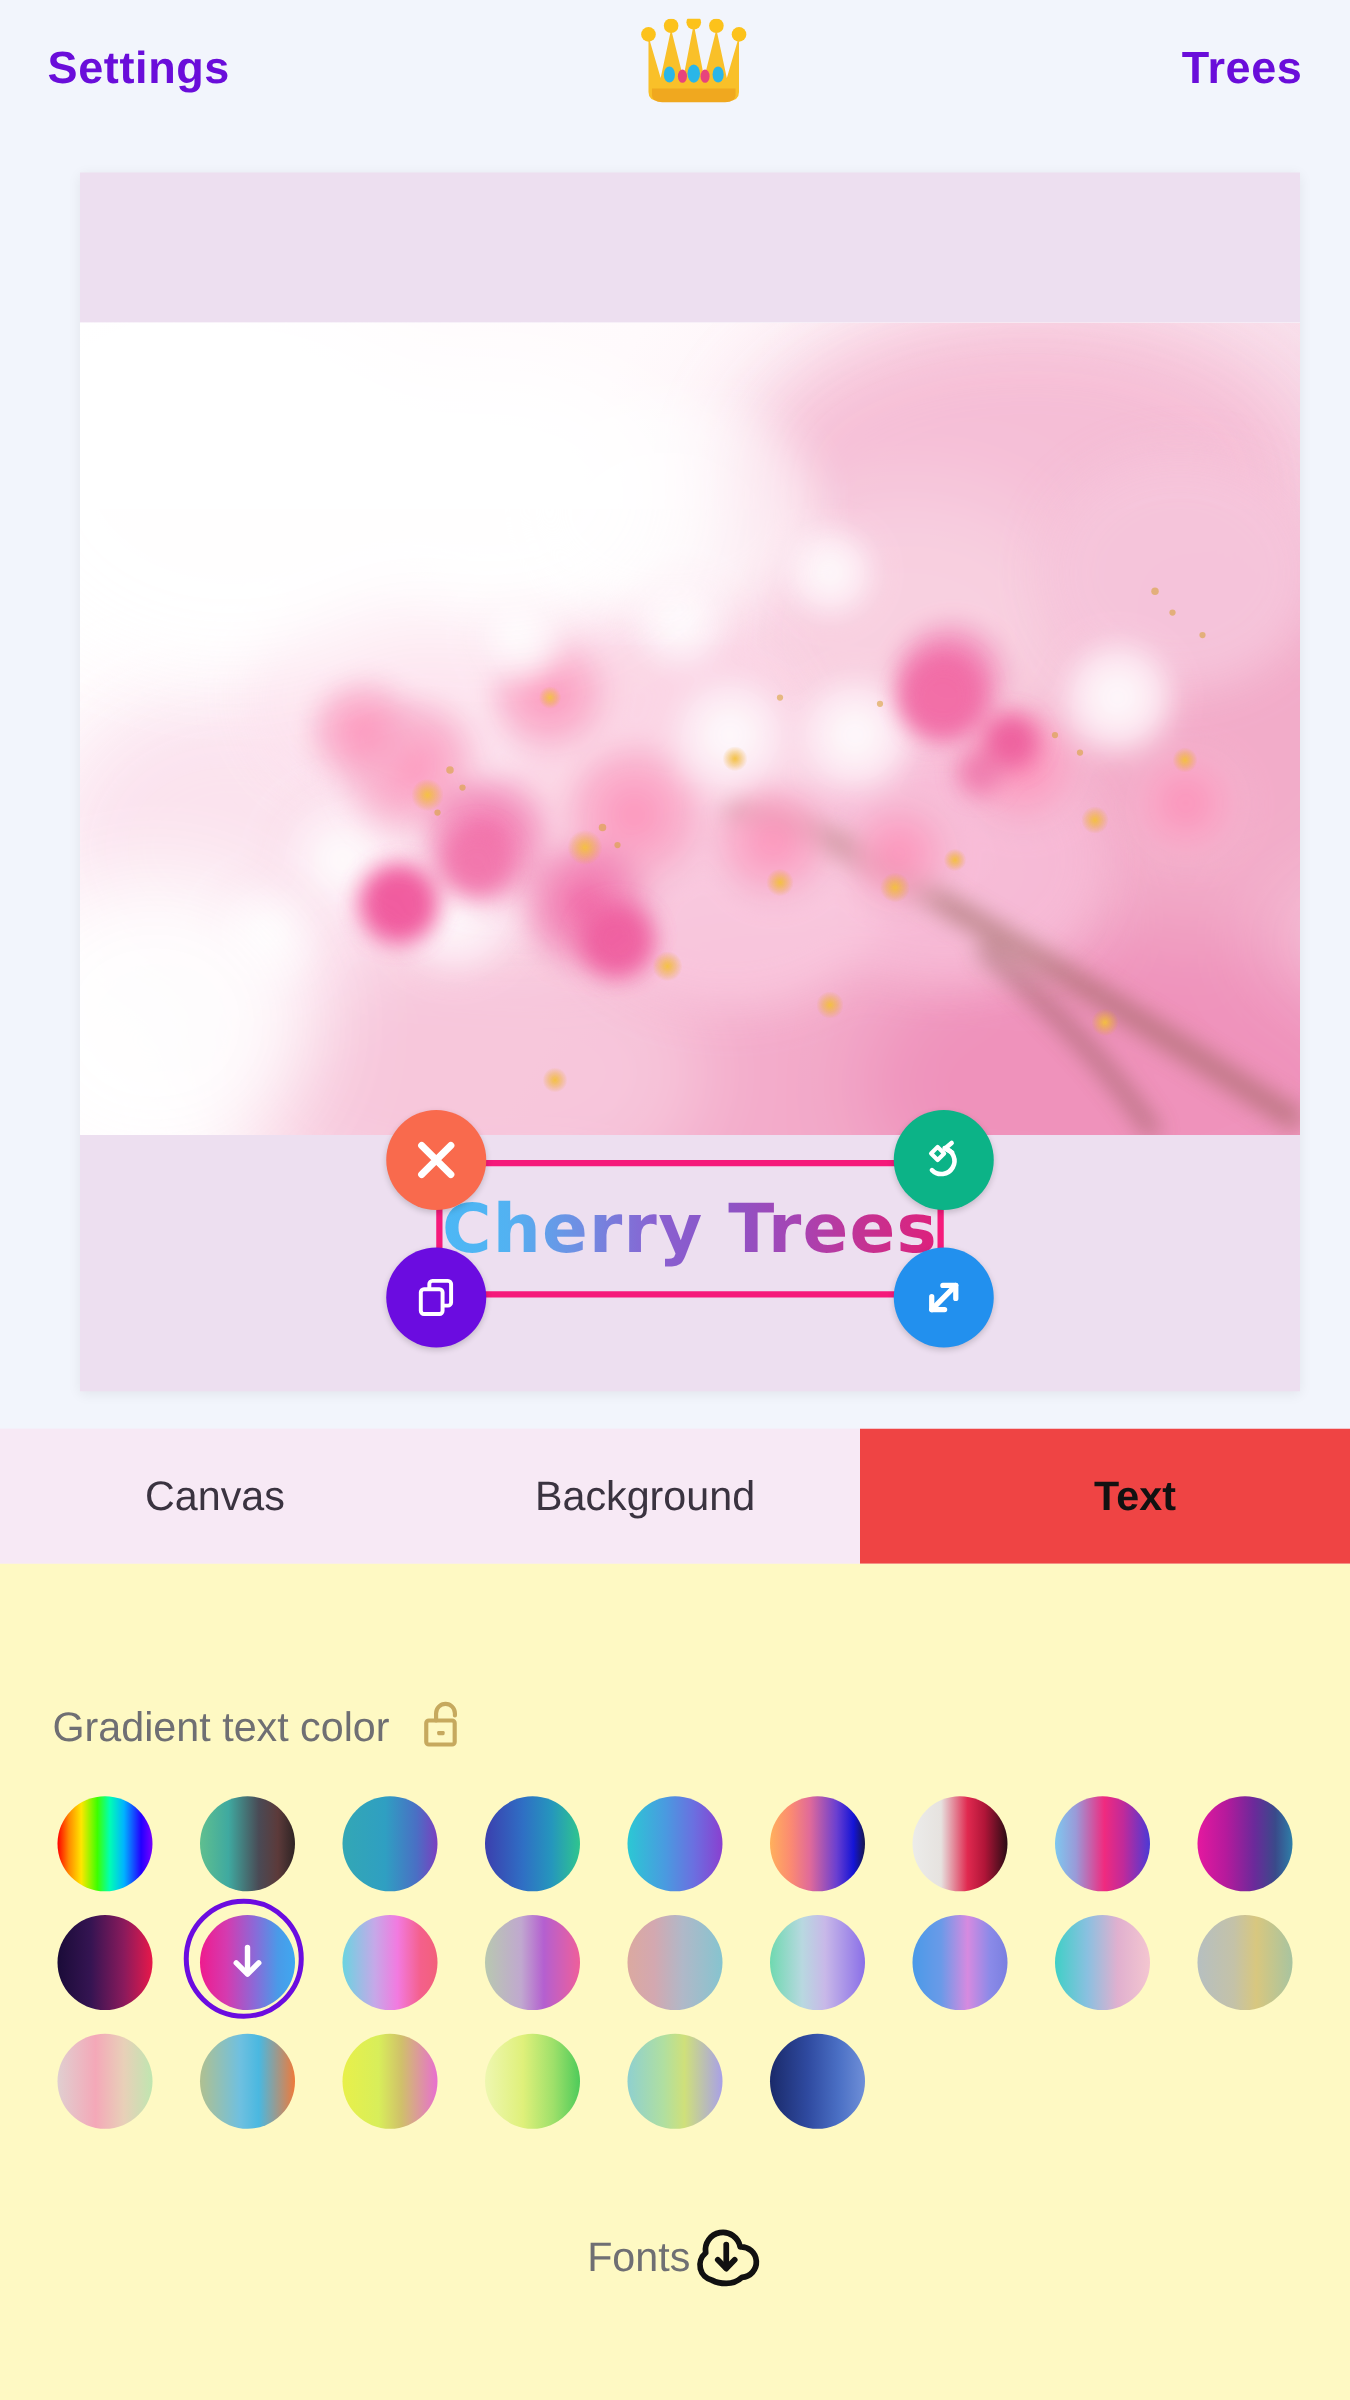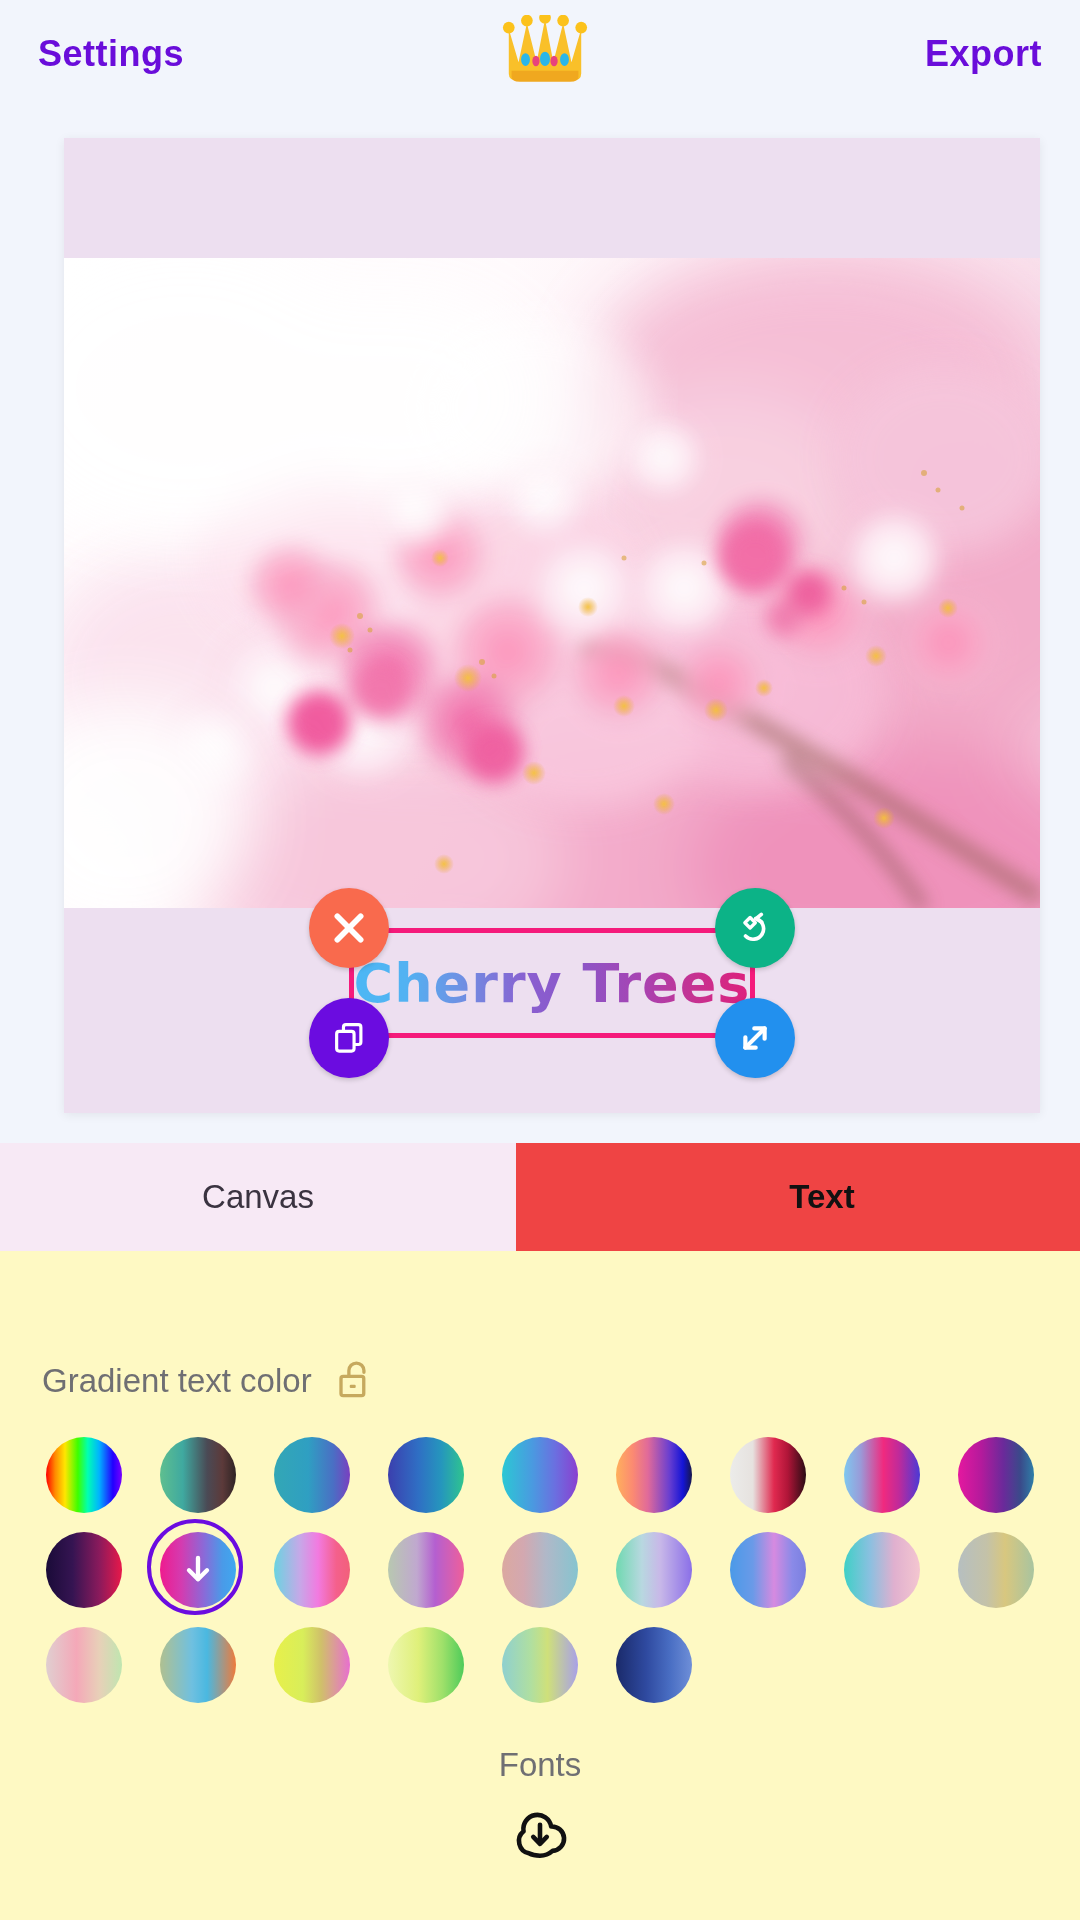--- a/index.html
+++ b/index.html
@@ -221,24 +221,23 @@
     justify-content: center;
   }
   .fonts-row {
     position: absolute;
     left: 0;
     top: 495px;
     width: 1080px;
     height: 120px;
     display: flex;
     align-items: center;
-    justify-content: space-between;
+    justify-content: center;
     box-sizing: border-box;
     padding: 0 42px;
-    flex-direction: column;
   }
   .fonts-label {
     font-size: 33px;
     color: #6f6f73;
     font-family: "Liberation Sans", sans-serif;
   }
 </style>
 </head>
 <body>
 
@@ -255,21 +254,21 @@
       <path d="M6 10 L13 34 L19 6 L26 34 L32 3 L38 34 L45 6 L51 34 L58 10 L58 42 Q58 47 52 47 L12 47 Q6 47 6 42 Z" fill="#f9c029"></path>
       <path d="M8 40 L56 40 L56 44 Q56 48 50 48 L14 48 Q8 48 8 44 Z" fill="#f0a81f"></path>
       <ellipse cx="18" cy="32" rx="3.2" ry="4.6" fill="#2ab6e8"></ellipse>
       <ellipse cx="25.5" cy="33" rx="2.6" ry="3.8" fill="#e8437c"></ellipse>
       <ellipse cx="32" cy="31.5" rx="3.6" ry="5.2" fill="#2ab6e8"></ellipse>
       <ellipse cx="38.5" cy="33" rx="2.6" ry="3.8" fill="#e8437c"></ellipse>
       <ellipse cx="46" cy="32" rx="3.2" ry="4.6" fill="#2ab6e8"></ellipse>
     </svg>
   </div>
 
-  <button class="topbar-btn">Export</button>
+  <button class="topbar-btn">Trees</button>
 </div>
 
 <div class="canvas-stage">
   <div class="canvas-card">
 
     <div class="photo">
       <svg width="976" height="650" viewBox="0 0 976 650">
         <defs>
           <radialGradient id="pw" cx="50%" cy="50%" r="50%">
             <stop offset="0%" stop-color="#ffffff" stop-opacity="1"></stop>
@@ -443,20 +442,21 @@
           <path d="M6.5 17.5 L12.4 17.5 M6.5 17.5 L6.5 11.6" stroke="#ffffff" stroke-width="2.4" stroke-linecap="round"></path>
         </svg>
       </div>
     </div>
 
   </div>
 </div>
 
 <div class="tabbar">
   <div class="tab">Canvas</div>
+  <div class="tab">Background</div>
   <div class="tab active">Text</div>
 </div>
 
 <div class="panel">
 
   <div class="section-head">
     <span class="section-title">Gradient text color</span>
     <span>
       <svg width="42" height="46" viewBox="0 0 24 26">
         <rect x="4" y="11.5" width="13" height="11" rx="1.2" fill="none" stroke="#c6a95e" stroke-width="1.9"></rect>

